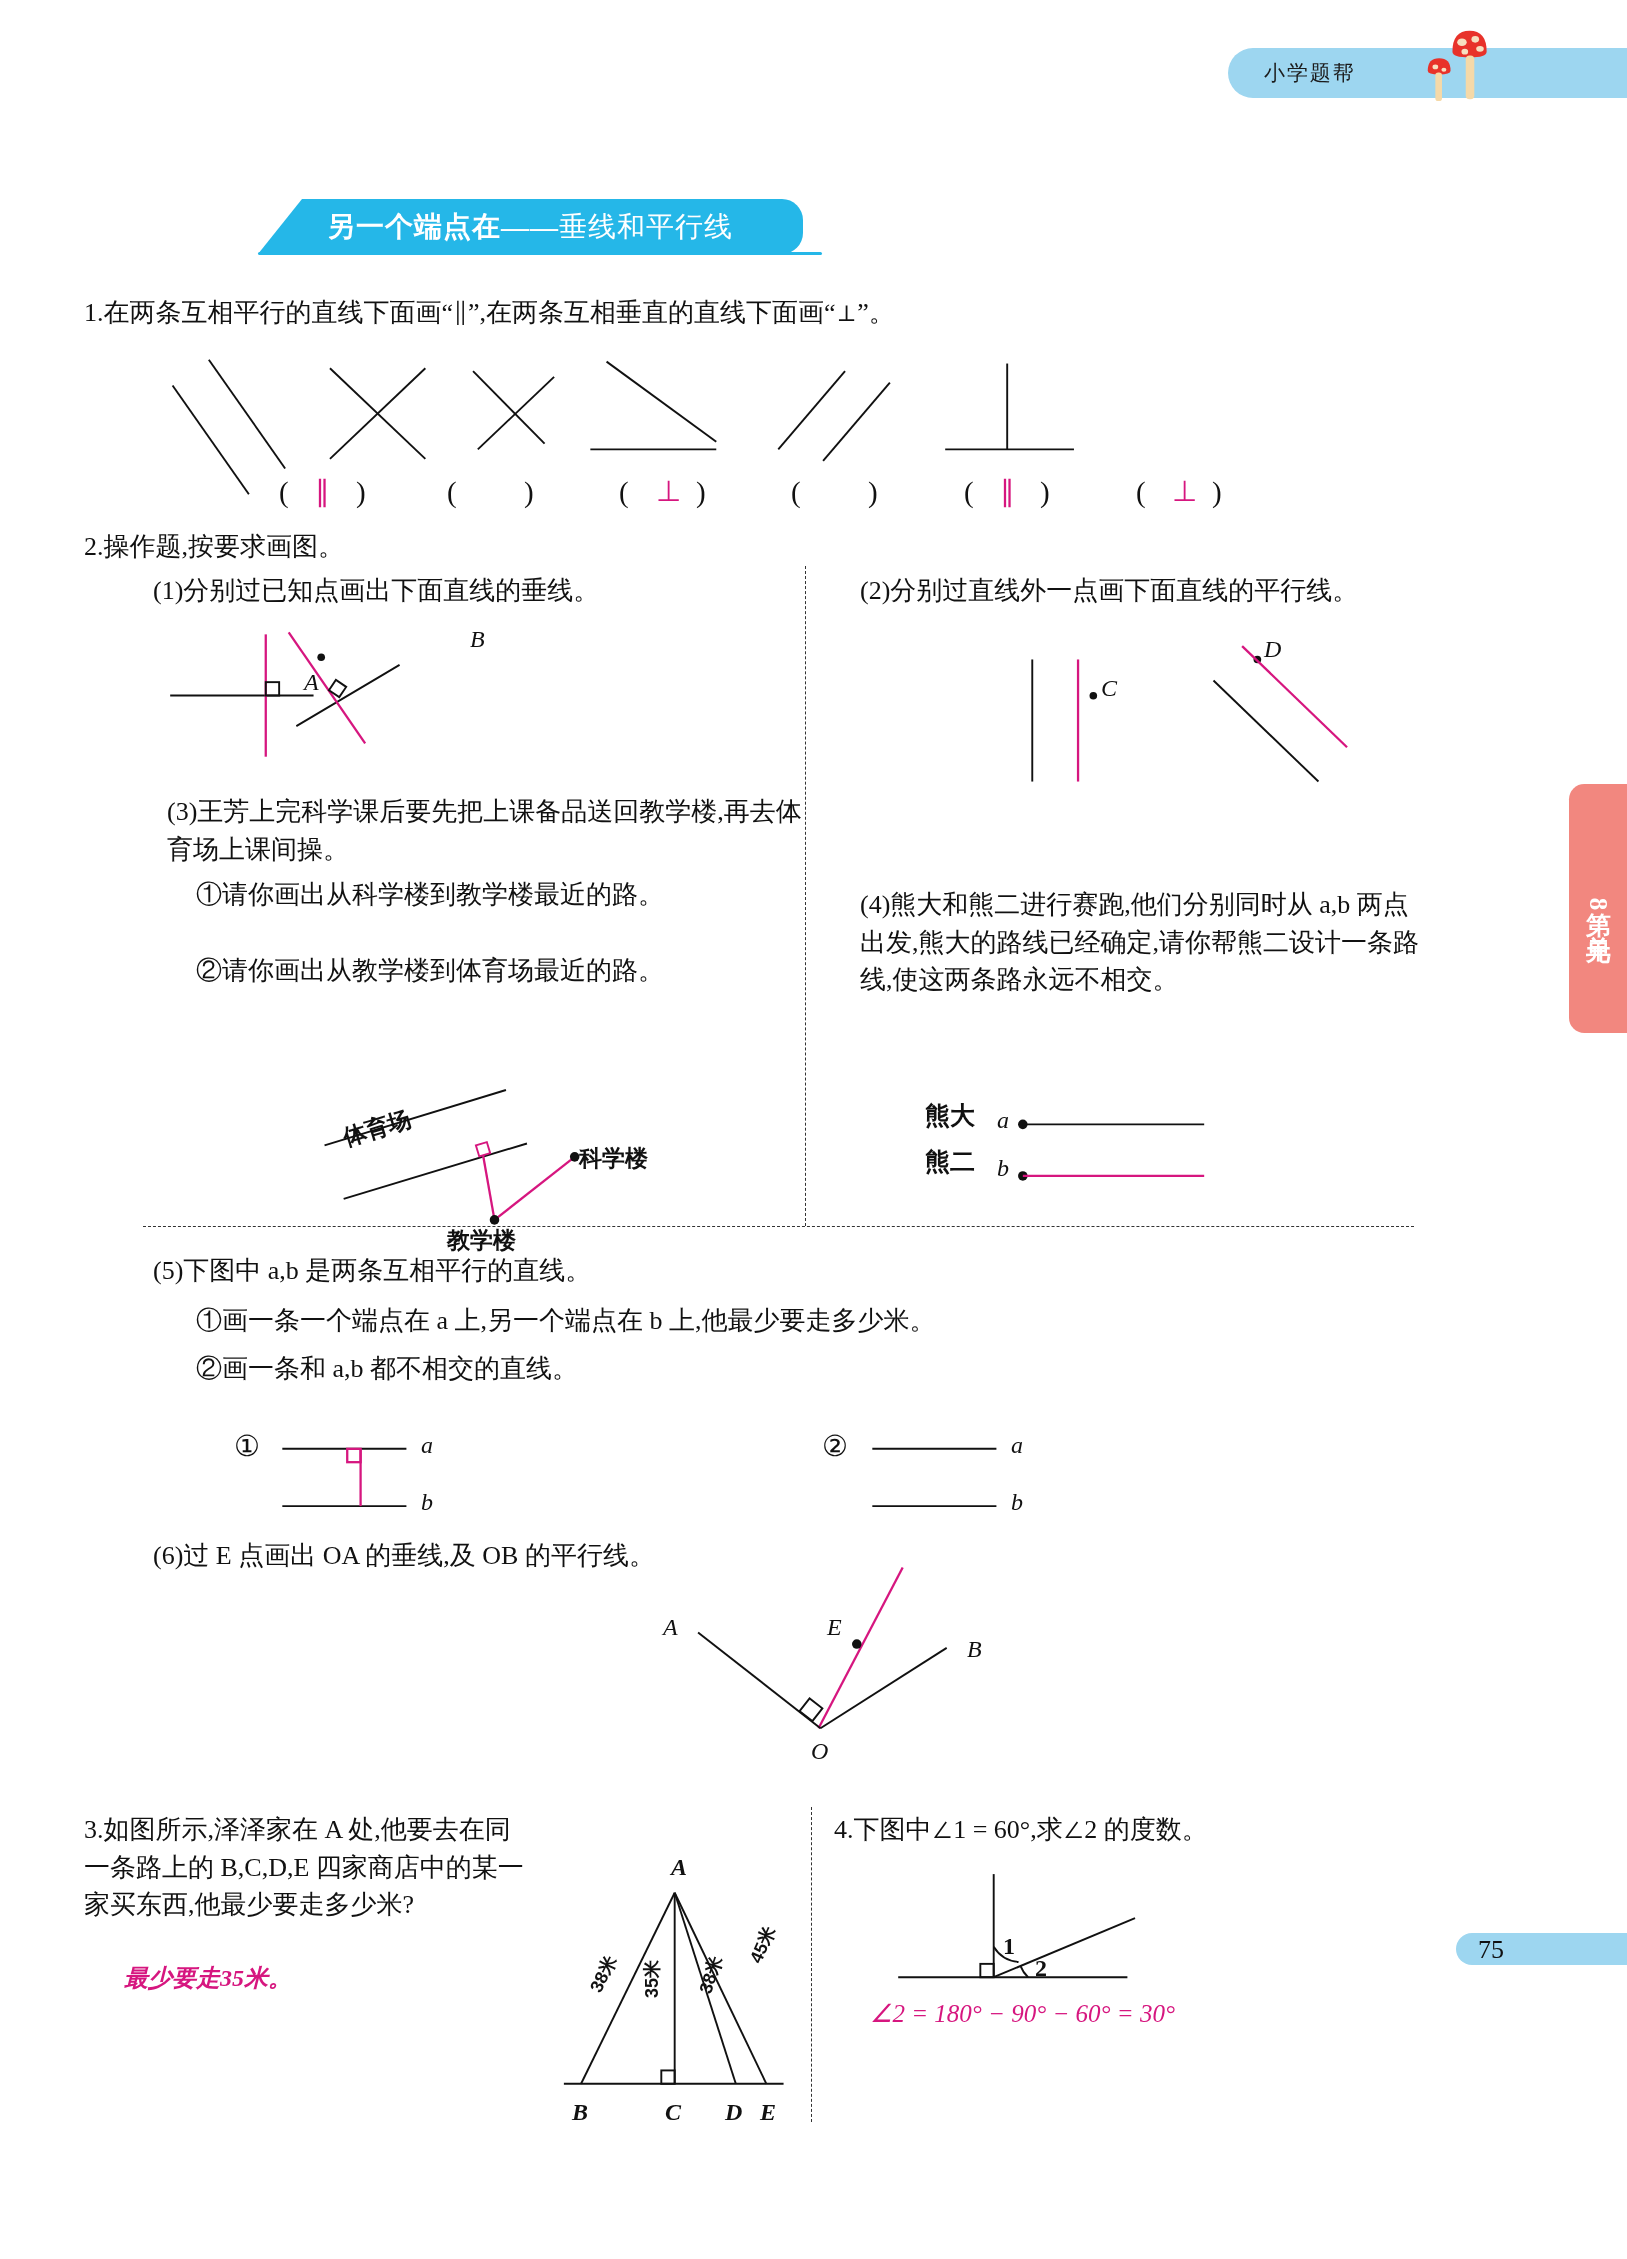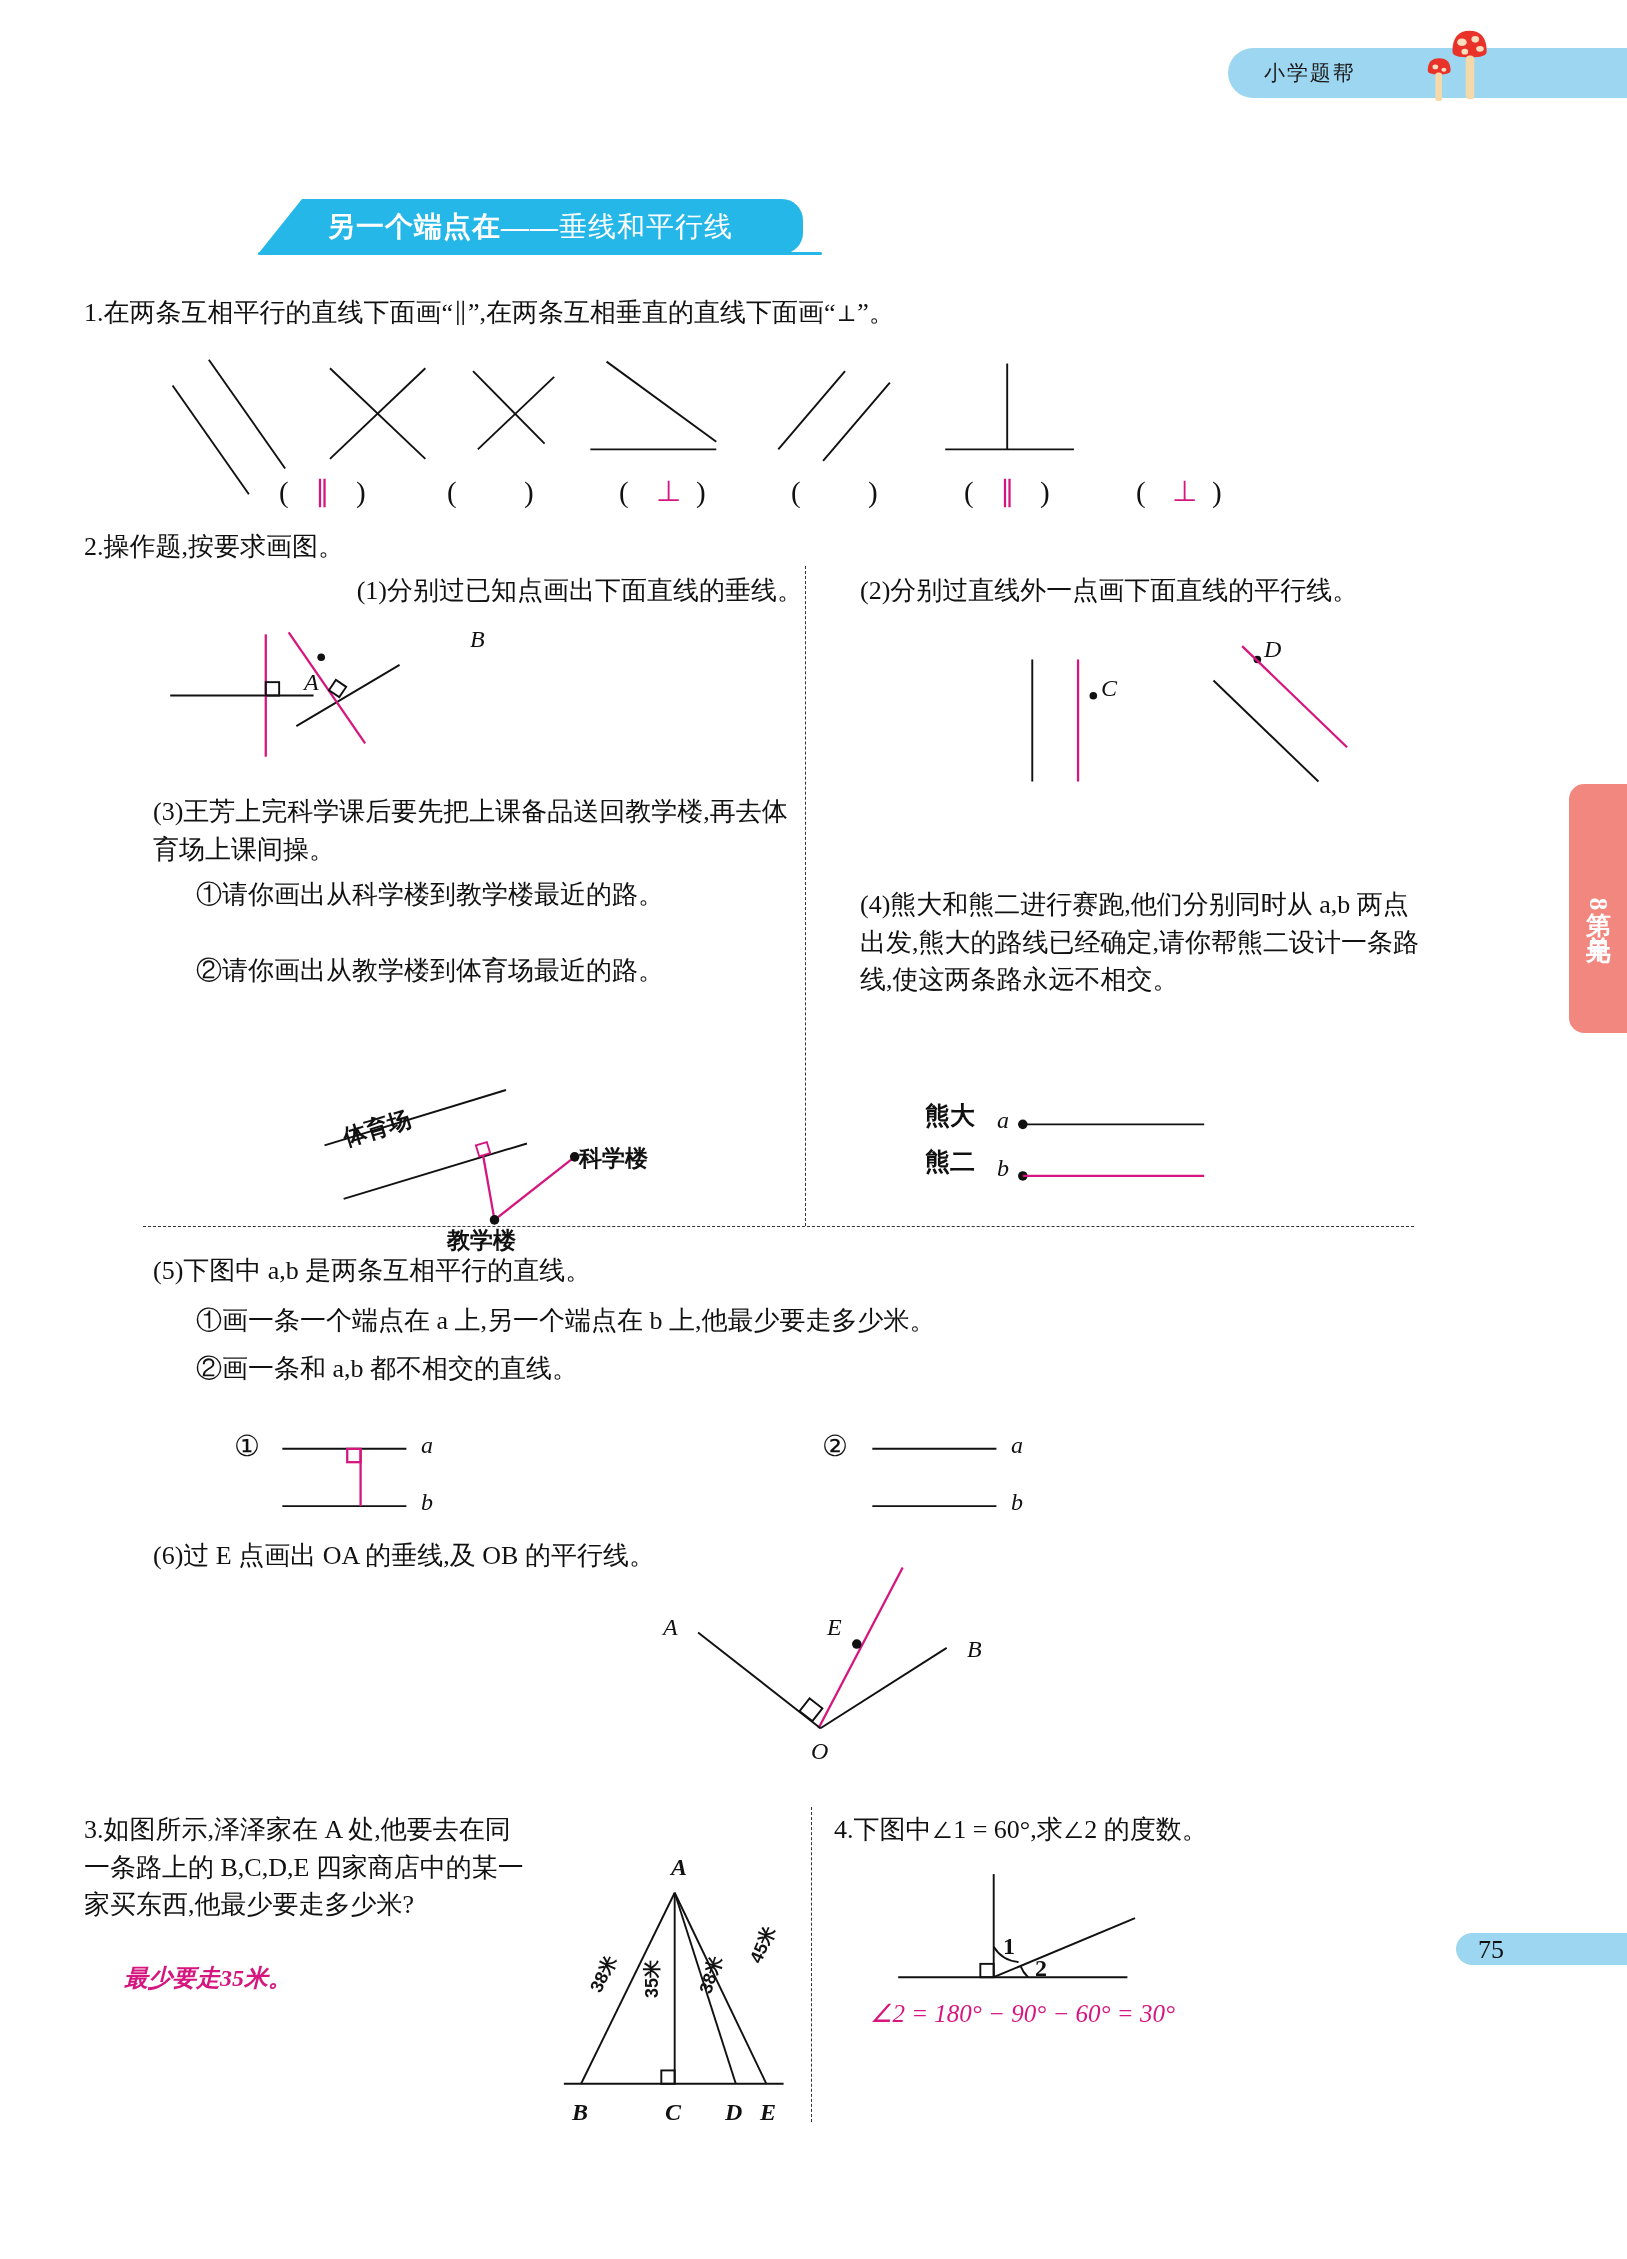--- a/index.html
+++ b/index.html
@@ -172,21 +172,21 @@
   </div>
 
   <div class="q" style="left:84px; top:528px;">
     <span>2.</span><span>操作题,按要求画图。</span>
   </div>
 
   <div class="vdiv" style="left:805px; top:566px; height:660px;"></div>
 
   <div class="hdiv" style="left:143px; top:1226px; width:1271px;"></div>
 
-  <div class="q wrap" style="left:153px; top:572px; width:650px;text-align:right;">
+  <div class="q wrap" style="left:153px; top:572px; width:650px;">
     <span>(1)</span><span>分别过已知点画出下面直线的垂线。</span>
   </div>
   <svg style="left:239px; top:640px; width:411px; height:134px;" viewBox="0 0 430 140" width="411" height="134">
     <line class="blk" x1="-72" y1="58" x2="78" y2="58"></line>
     <line class="mag" x1="28" y1="-6" x2="28" y2="122"></line>
     <rect class="blk" x="28" y="44" width="14" height="14"></rect>
     <circle class="dot" cx="86" cy="18" r="4"></circle>
     <line class="blk" x1="60" y1="90" x2="168" y2="26"></line>
     <line class="mag" x1="52" y1="-8" x2="132" y2="108"></line>
     <rect class="blk" x="97" y="44" width="13" height="13" transform="rotate(34 103 50)"></rect>
@@ -202,21 +202,21 @@
     <line class="blk" x1="20" y1="-10" x2="20" y2="118"></line>
     <circle class="dot" cx="84" cy="28" r="4"></circle>
     <line class="mag" x1="68" y1="-10" x2="68" y2="118"></line>
     <line class="blk" x1="210" y1="12" x2="320" y2="118"></line>
     <circle class="dot" cx="256" cy="-10" r="4"></circle>
     <line class="mag" x1="240" y1="-24" x2="350" y2="82"></line>
   </svg>
   <span class="lbl" style="left:1101px; top:675px;">C</span>
   <span class="lbl" style="left:1264px; top:636px;">D</span>
 
-  <div class="q wrap" style="left:153px; top:793px; width:650px;">
+  <div class="q wrap" style="left:167px; top:793px; width:650px;">
     <span>(3)</span><span>王芳上完科学课后要先把上课备品送回教学楼,再去体育场上课间操。</span>
   </div>
   <div class="q wrap" style="left:196px; top:876px; width:612px;">①请你画出从科学楼到教学楼最近的路。</div>
   <div class="q wrap" style="left:196px; top:952px; width:612px;">②请你画出从教学楼到体育场最近的路。</div>
 
   <svg style="left:315px; top:1069px; width:401px; height:191px;" viewBox="0 0 420 200" width="401" height="191">
     <line class="blk" x1="10" y1="80" x2="200" y2="22"></line>
     <line class="blk" x1="30" y1="136" x2="222" y2="78"></line>
     <line class="mag" x1="176" y1="90" x2="188" y2="158"></line>
     <rect class="blk" x="170" y="78" width="12" height="12" transform="rotate(-17 176 84)" style="stroke:#d6167f"></rect>

